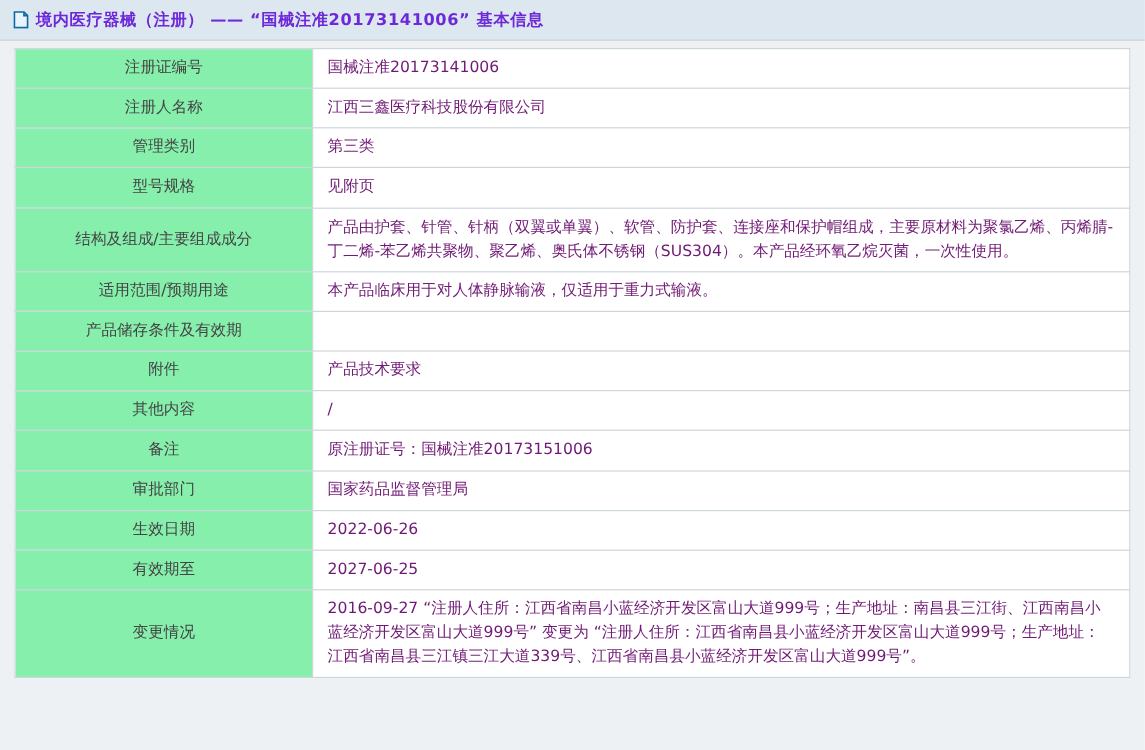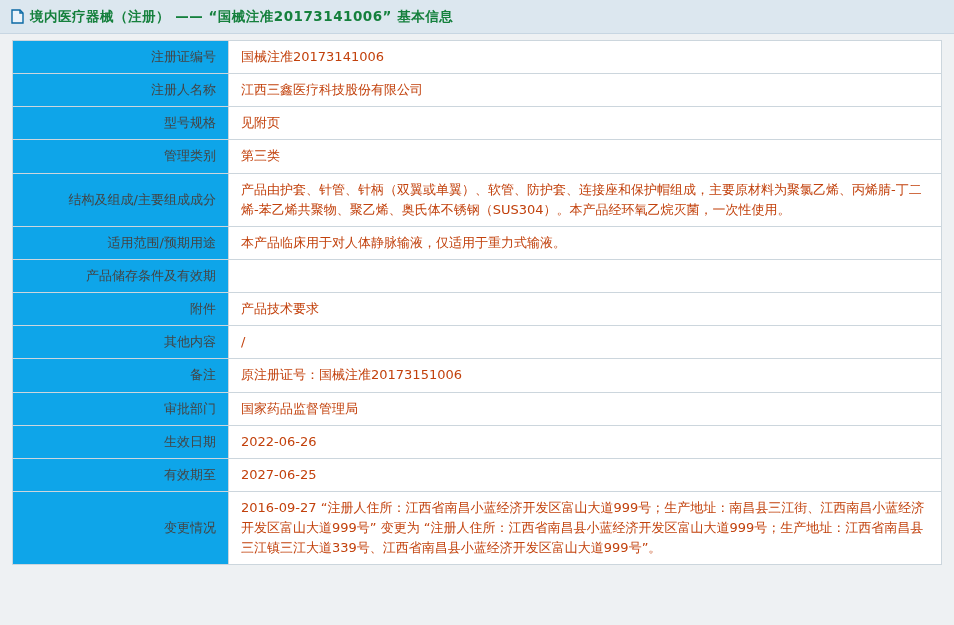--- a/index.html
+++ b/index.html
@@ -14,49 +14,49 @@
     display: flex;
     align-items: center;
     gap: 6px;
     height: 34px;
     padding: 0 11px;
     background: #dce7ef;
     border-bottom: 1px solid #c7d6e2;
   }
   .doc-icon { display: inline-flex; align-items: center; }
   .page-title {
-    color: #15803d;
+    color: #6d28d9;
     font-weight: bold;
     font-size: 13.5px;
     letter-spacing: 0.5px;
   }
   .table-wrap { padding: 6px 12px 0 12px; }
   table.info-table {
     width: 930px;
     border-collapse: collapse;
     background: #fff;
     table-layout: fixed;
   }
   table.info-table td {
     border: 1px solid #ccd6dd;
     padding: 6px 12px;
     line-height: 1.55;
     vertical-align: middle;
     word-break: break-all;
   }
   td.row-label {
-    width: 216px;
-    background: #0ea5e9;
-    text-align: right;
+    width: 248px;
+    background: #86efac;
+    text-align: center;
     color: #444;
   }
   td.row-value {
     background: #ffffff;
     text-align: left;
-    color: #c2410c;
+    color: #701a75;
   }
 </style>
 </head>
 <body>
 
 <div class="page-header">
   <span class="doc-icon">
     <svg width="13" height="15" viewBox="0 0 13 15">
       <path d="M1 1 h8 l3 3 v10 h-11 z" fill="#eaf3fa" stroke="#0b6aa5" stroke-width="1.4"></path>
       <path d="M9 1 v3 h3" fill="none" stroke="#0b6aa5" stroke-width="1.4"></path>
@@ -70,26 +70,26 @@
     <tbody>
       <tr>
         <td class="row-label">注册证编号</td>
         <td class="row-value">国械注准20173141006</td>
       </tr>
       <tr>
         <td class="row-label">注册人名称</td>
         <td class="row-value">江西三鑫医疗科技股份有限公司</td>
       </tr>
       <tr>
+        <td class="row-label">管理类别</td>
+        <td class="row-value">第三类</td>
+      </tr>
+      <tr>
         <td class="row-label">型号规格</td>
         <td class="row-value">见附页</td>
-      </tr>
-      <tr>
-        <td class="row-label">管理类别</td>
-        <td class="row-value">第三类</td>
       </tr>
       <tr>
         <td class="row-label">结构及组成/主要组成成分</td>
         <td class="row-value">产品由护套、针管、针柄（双翼或单翼）、软管、防护套、连接座和保护帽组成，主要原材料为聚氯乙烯、丙烯腈-丁二烯-苯乙烯共聚物、聚乙烯、奥氏体不锈钢（SUS304）。本产品经环氧乙烷灭菌，一次性使用。</td>
       </tr>
       <tr>
         <td class="row-label">适用范围/预期用途</td>
         <td class="row-value">本产品临床用于对人体静脉输液，仅适用于重力式输液。</td>
       </tr>
       <tr>

